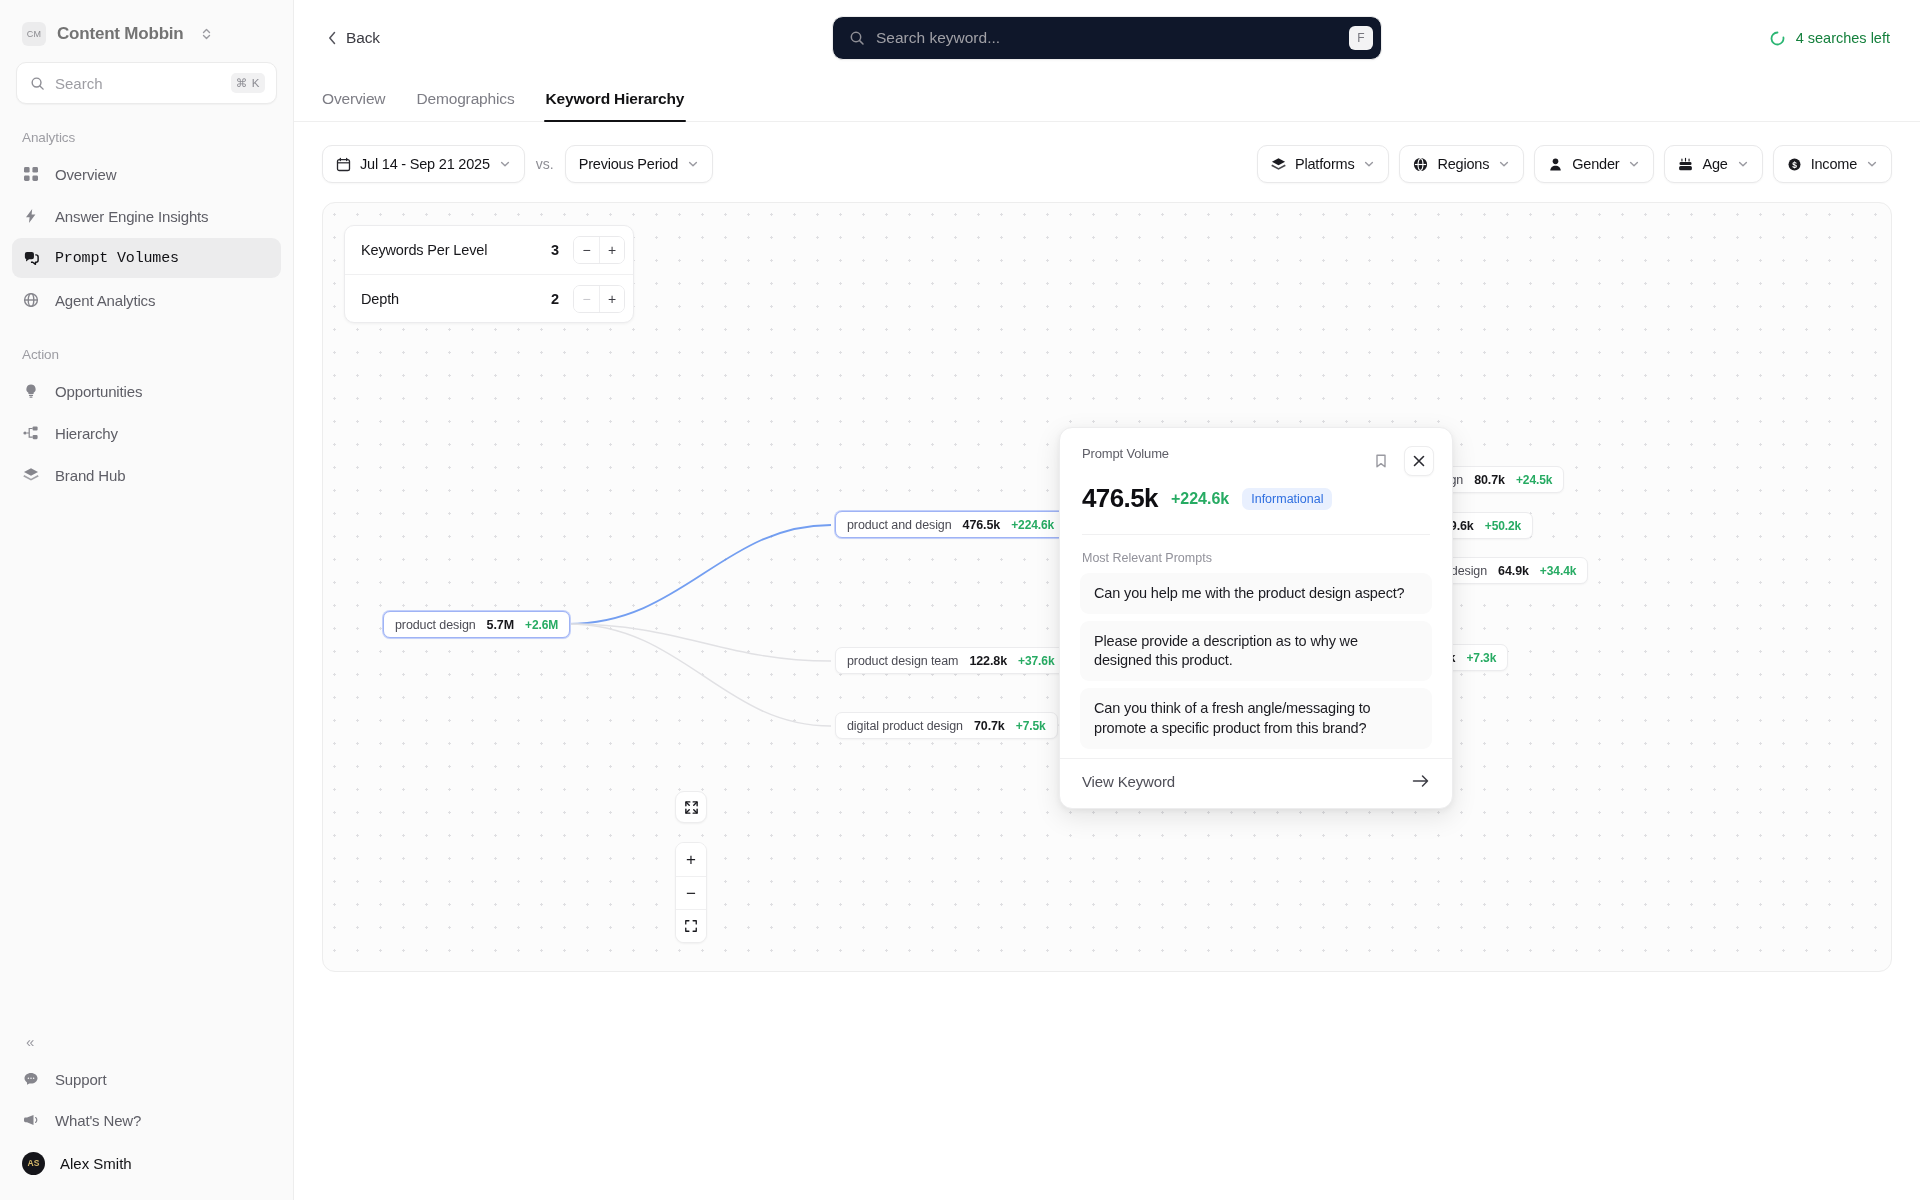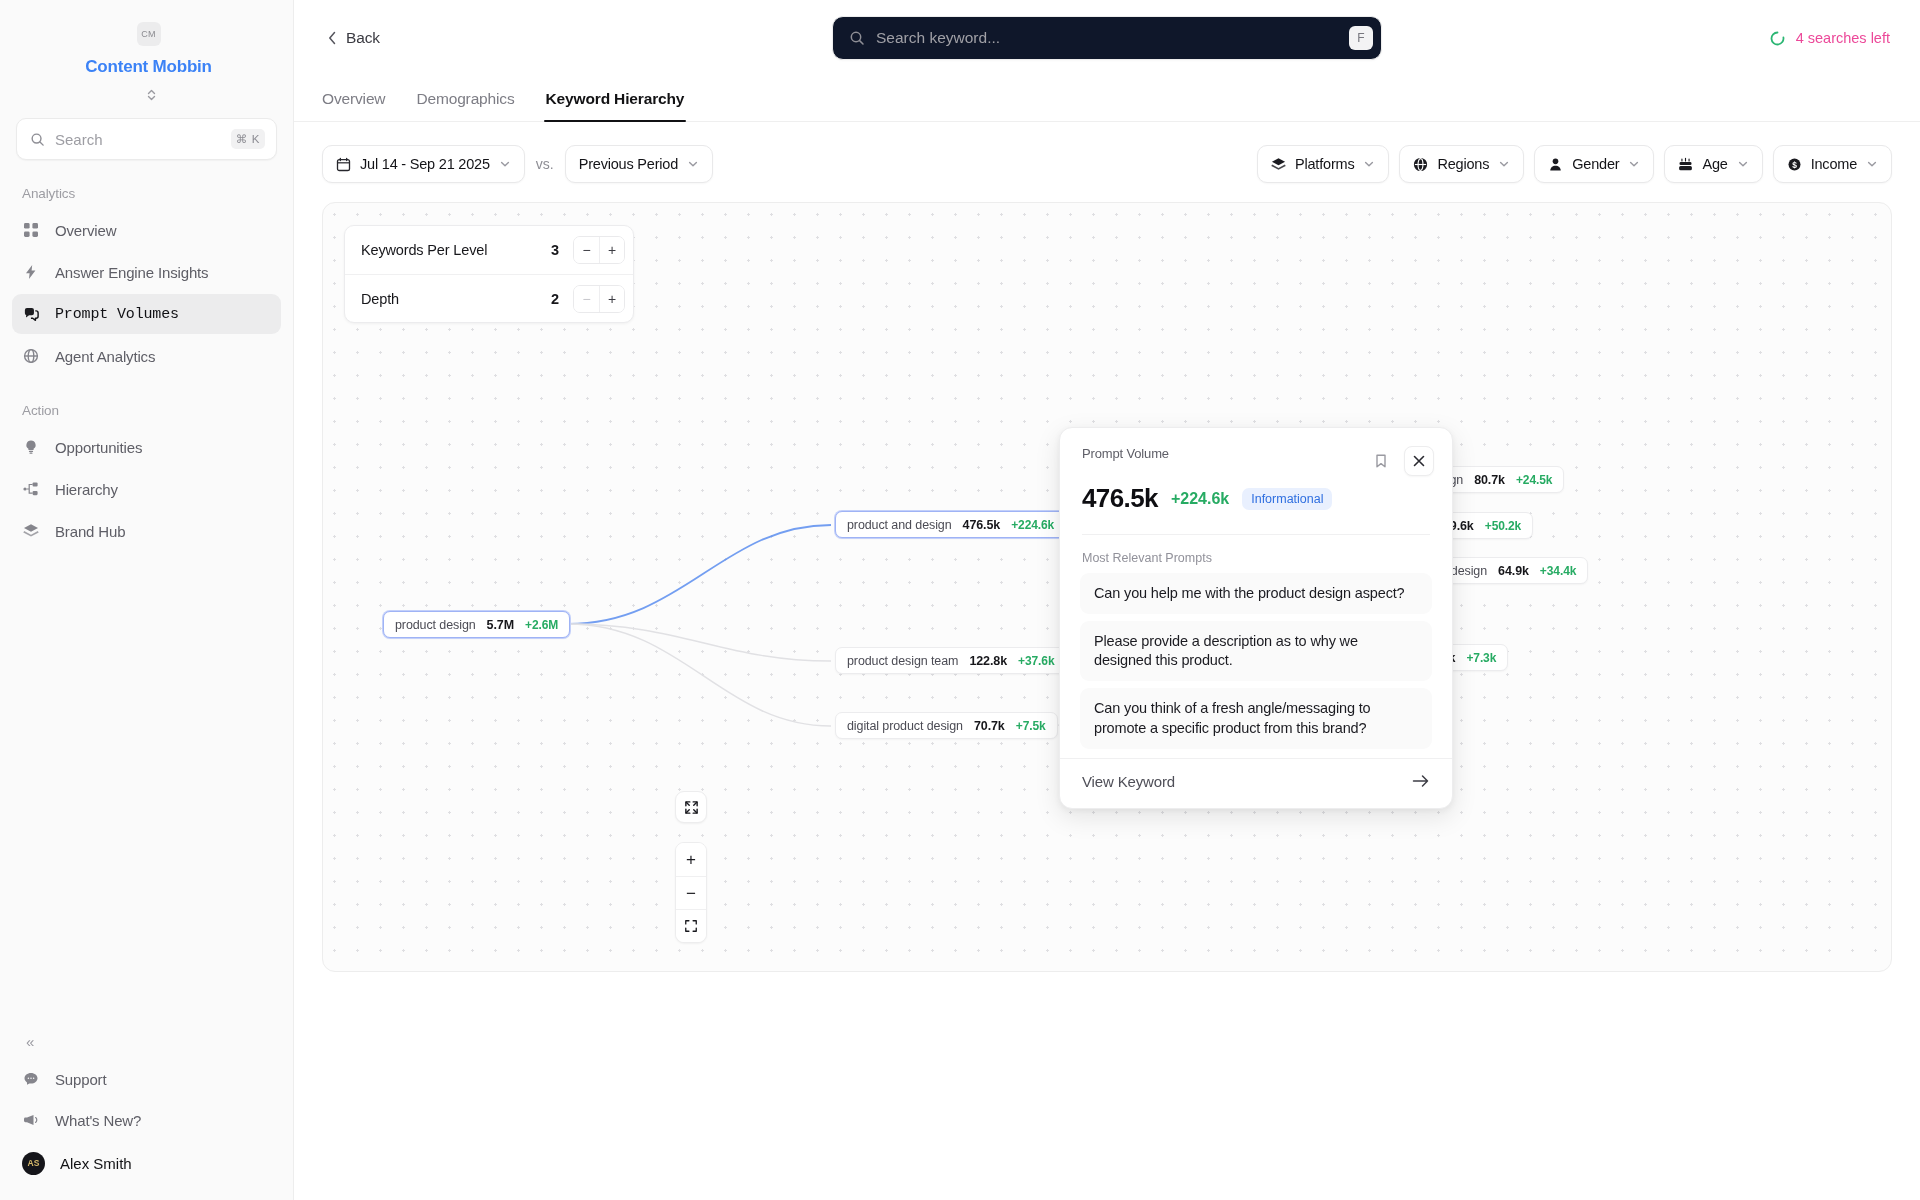--- a/index.html
+++ b/index.html
@@ -17,30 +17,29 @@
     width: 294px; height: 1200px;
     background: #fafafa;
     border-right: 1px solid #ededed;
     display: flex; flex-direction: column;
     flex: 0 0 294px;
     position: relative;
   }
   .brand {
     display: flex; align-items: center; gap: 11px;
     padding: 22px 18px 10px 22px;
-    flex-direction: column;
   }
   .brand-avatar {
     width: 24px; height: 24px; border-radius: 6px;
     background: #ececed; color: #8b8b90;
     font-size: 9px; letter-spacing: .3px;
     display: flex; align-items: center; justify-content: center;
     font-weight: 500;
   }
-  .brand-name { font-size: 17px; font-weight: 700; color: #3b82f6; letter-spacing: -0.2px; }
+  .brand-name { font-size: 17px; font-weight: 700; color: #737373; letter-spacing: -0.2px; }
   .brand-chevrons { margin-left: 6px; color: #9a9aa0; display:flex; flex-direction:column; line-height:5px;}
   .brand-chevrons svg { display:block; }
 
   .search-box {
     margin: 6px 16px 0 16px;
     height: 42px; background: #fff;
     border: 1px solid #ebebeb; border-radius: 10px;
     display: flex; align-items: center; gap: 10px;
     padding: 0 11px 0 13px;
     box-shadow: 0 1px 1.5px rgba(16,18,22,.04);
@@ -101,21 +100,21 @@
     box-shadow: 0 1px 2px rgba(16,18,22,.03);
   }
   .topsearch .ph { flex:1; font-size: 15.5px; color: #a0a0a6; }
   .topsearch .fkey {
     background: #f3f3f4; color: #77777e; font-size: 12px;
     width: 24px; height: 24px; border-radius: 6px;
     display:flex; align-items:center; justify-content:center;
   }
   .searches-left {
     margin-left: auto; display:flex; align-items:center; gap: 11px;
-    font-size: 14.5px; color: #ec4899; padding-right: 2px;
+    font-size: 14.5px; color: #15803d; padding-right: 2px;
   }
 
   .tabs-row {
     display:flex; align-items:flex-end; gap: 0;
     padding: 0 28px; border-bottom: 1px solid #efefef; margin: 0 0 0 0;
     height: 46px;
   }
   .tab {
     font-size: 15.5px; color: #7d7d85; padding: 0 0 13px 0; margin-right: 31px;
     cursor: pointer; position: relative; letter-spacing: -.15px;

